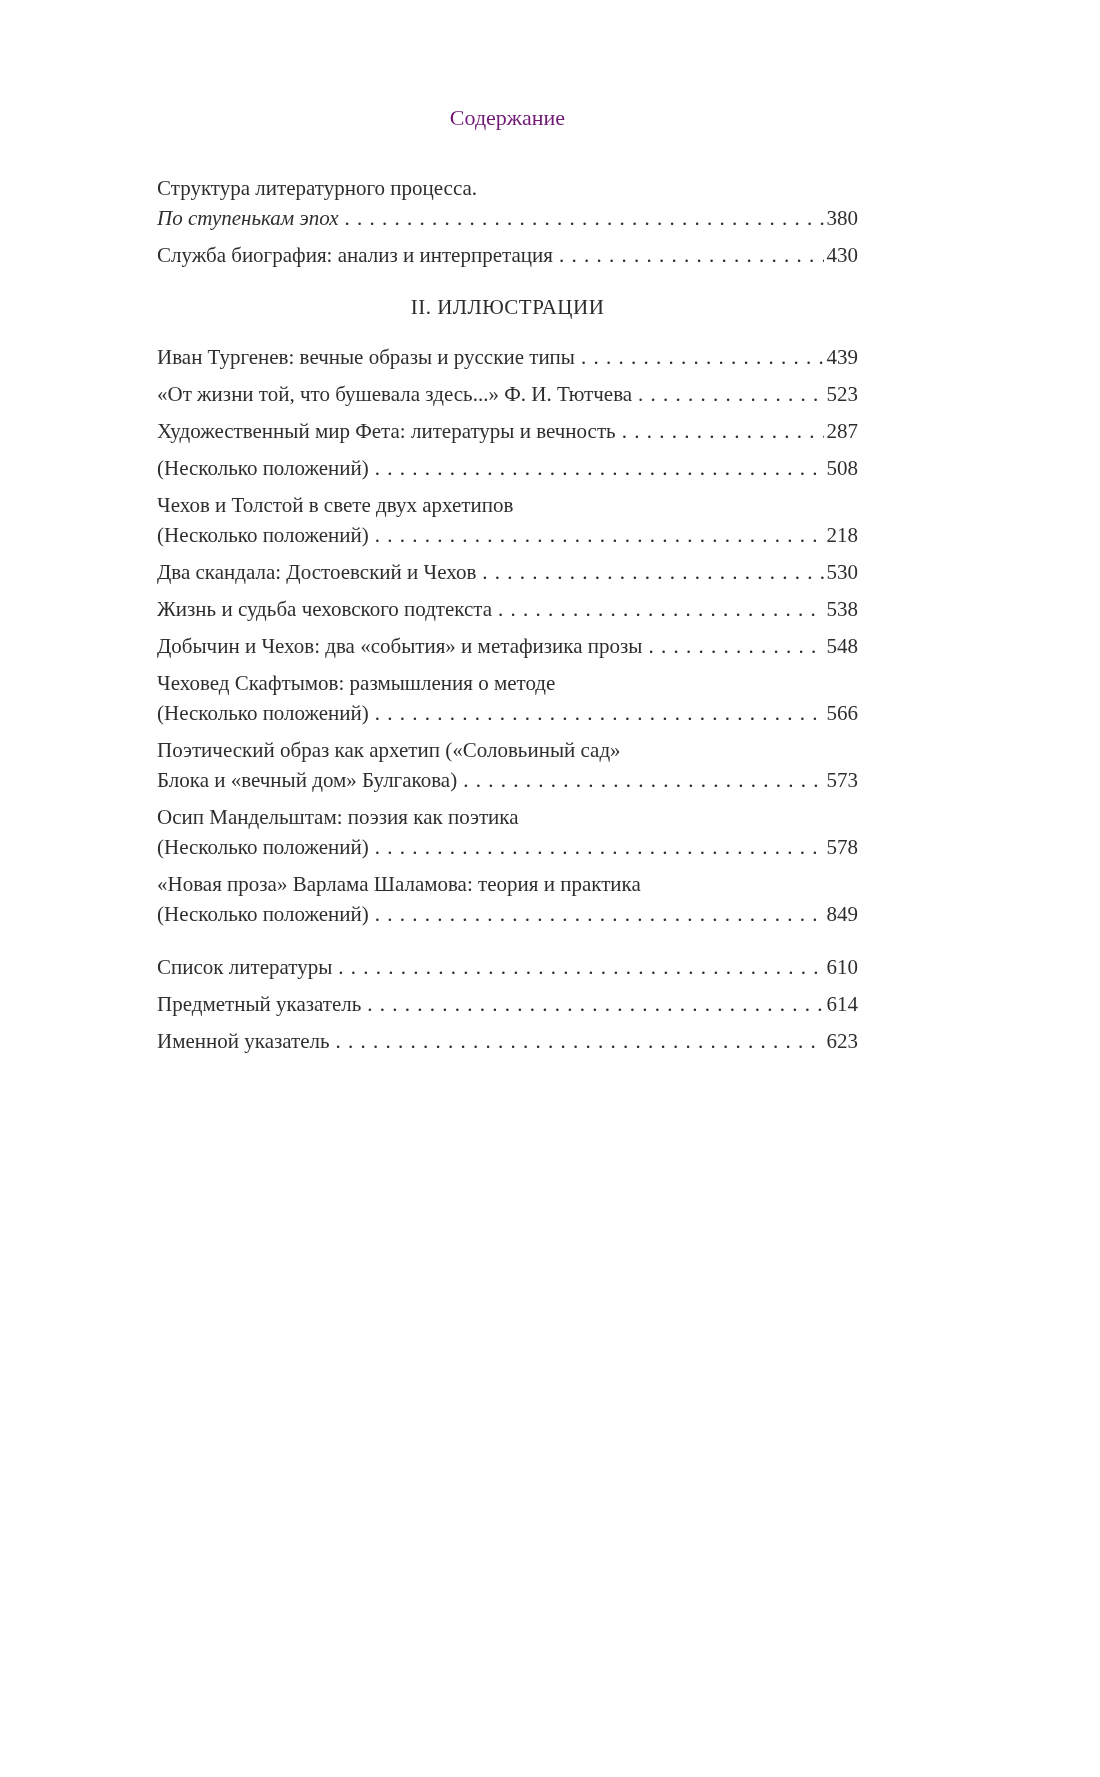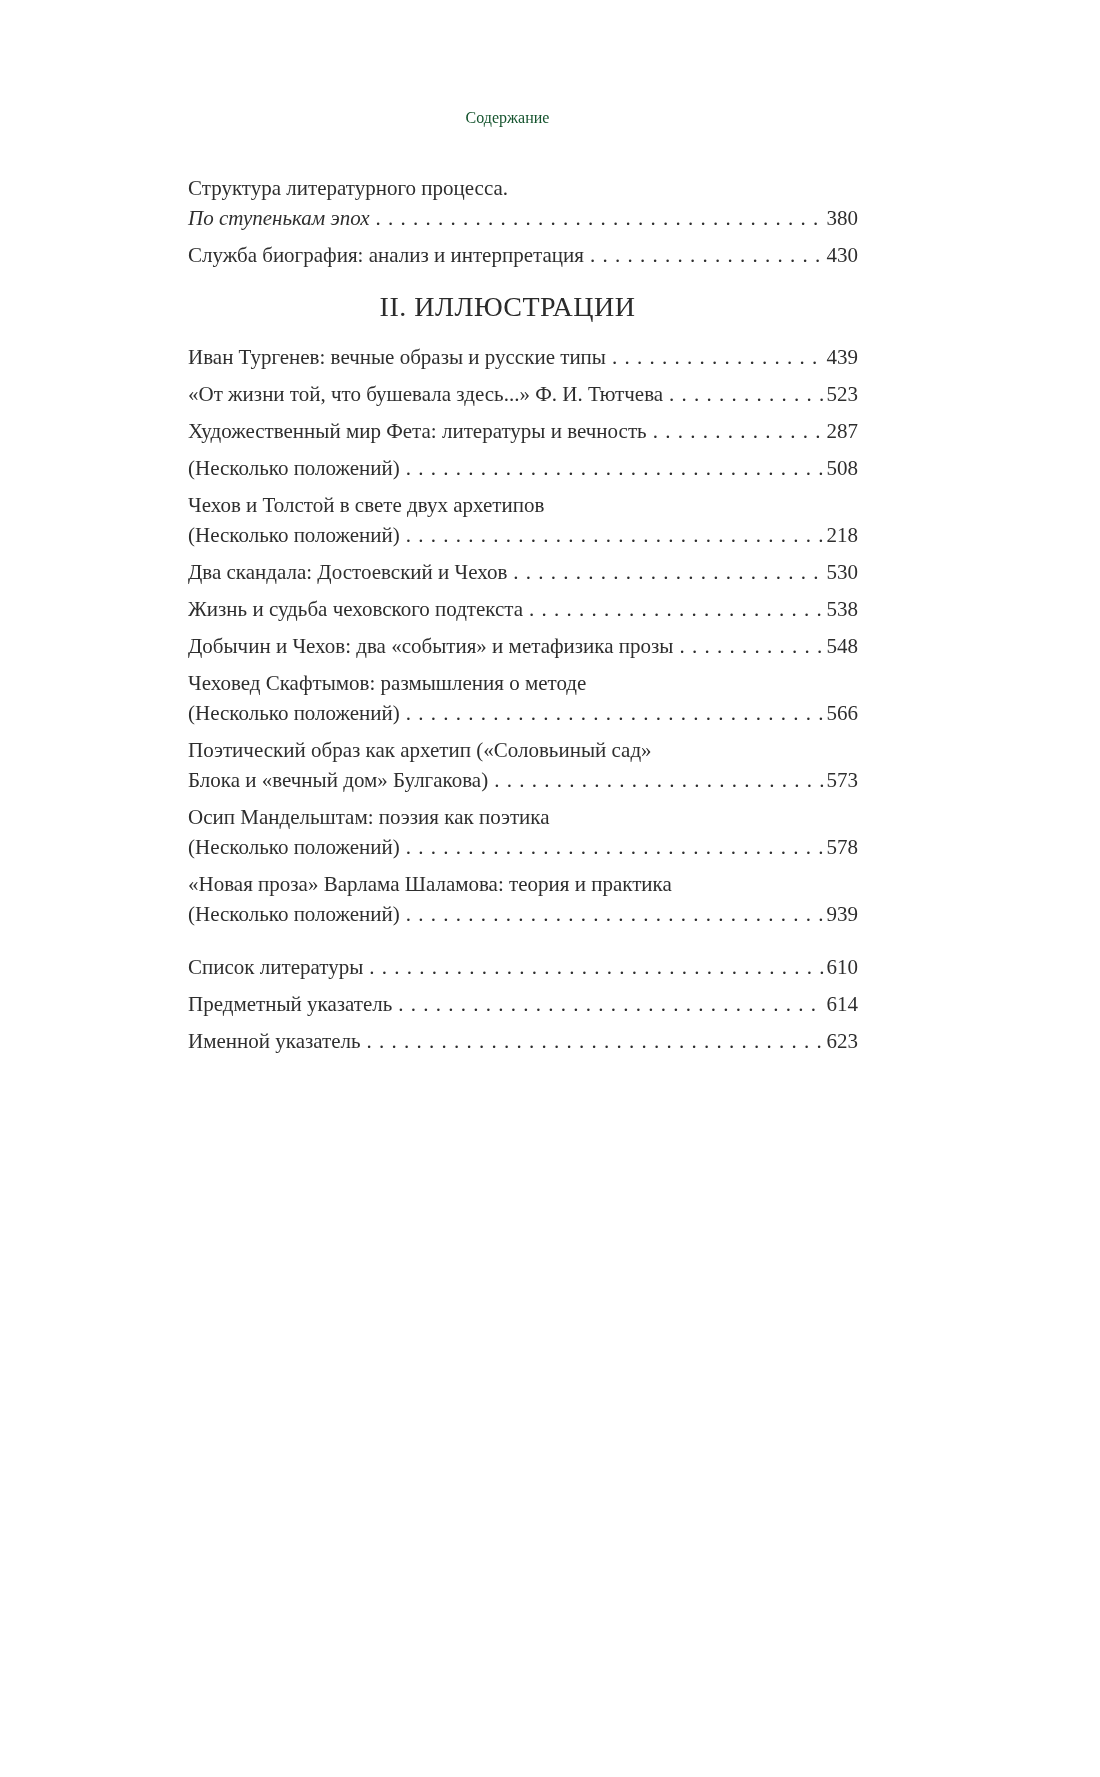--- a/index.html
+++ b/index.html
@@ -13,26 +13,26 @@
     color: #2e2e2e;
   }
   .page {
     position: absolute;
     left: 157px;
     top: 103px;
     width: 701px;
   }
   .page-title {
     text-align: center;
-    font-size: 16px;
+    font-size: 22px;
     line-height: 30px;
     margin-bottom: 40px;
-    color: #14532d;
-  }
-  .toc-entry { margin-bottom: 7px; margin-left: 31px; }
+    color: #701a75;
+  }
+  .toc-entry { margin-bottom: 7px; }
   .toc-line {
     display: flex;
     align-items: baseline;
     font-size: 21px;
     line-height: 30px;
     white-space: nowrap;
   }
   .toc-text { flex: 0 1 auto; }
   .italic { font-style: italic; }
   .leader {
@@ -43,21 +43,21 @@
     margin: 0 3px 0 6px;
     color: #2e2e2e;
   }
   .leader::after {
     content: ". . . . . . . . . . . . . . . . . . . . . . . . . . . . . . . . . . . . . . . . . . . . . . . . . . . . . . . . . . . . . . . . . . . . . . . . . . . . . . . .";
     letter-spacing: 1px;
   }
   .toc-page { flex: 0 0 auto; }
   .section-heading {
     text-align: center;
-    font-size: 28px;
+    font-size: 21px;
     line-height: 30px;
     letter-spacing: 0.5px;
     margin: 22px 0 20px 0;
     color: #2b2b2b;
   }
   .group-spacer { height: 16px; }
 </style>
 </head>
 <body>
 
@@ -171,21 +171,21 @@
           <span class="toc-page">578</span>
         </div>
       </div>
       <div class="toc-entry">
         <div class="toc-line">
           <span class="toc-text">«Новая проза» Варлама Шаламова: теория и практика</span>
         </div>
         <div class="toc-line">
           <span class="toc-text">(Несколько положений)</span>
           <span class="leader"></span>
-          <span class="toc-page">939</span>
+          <span class="toc-page">849</span>
         </div>
       </div>
       <div class="group-spacer"></div>
       <div class="toc-entry">
         <div class="toc-line">
           <span class="toc-text">Список литературы</span>
           <span class="leader"></span>
           <span class="toc-page">610</span>
         </div>
       </div>

